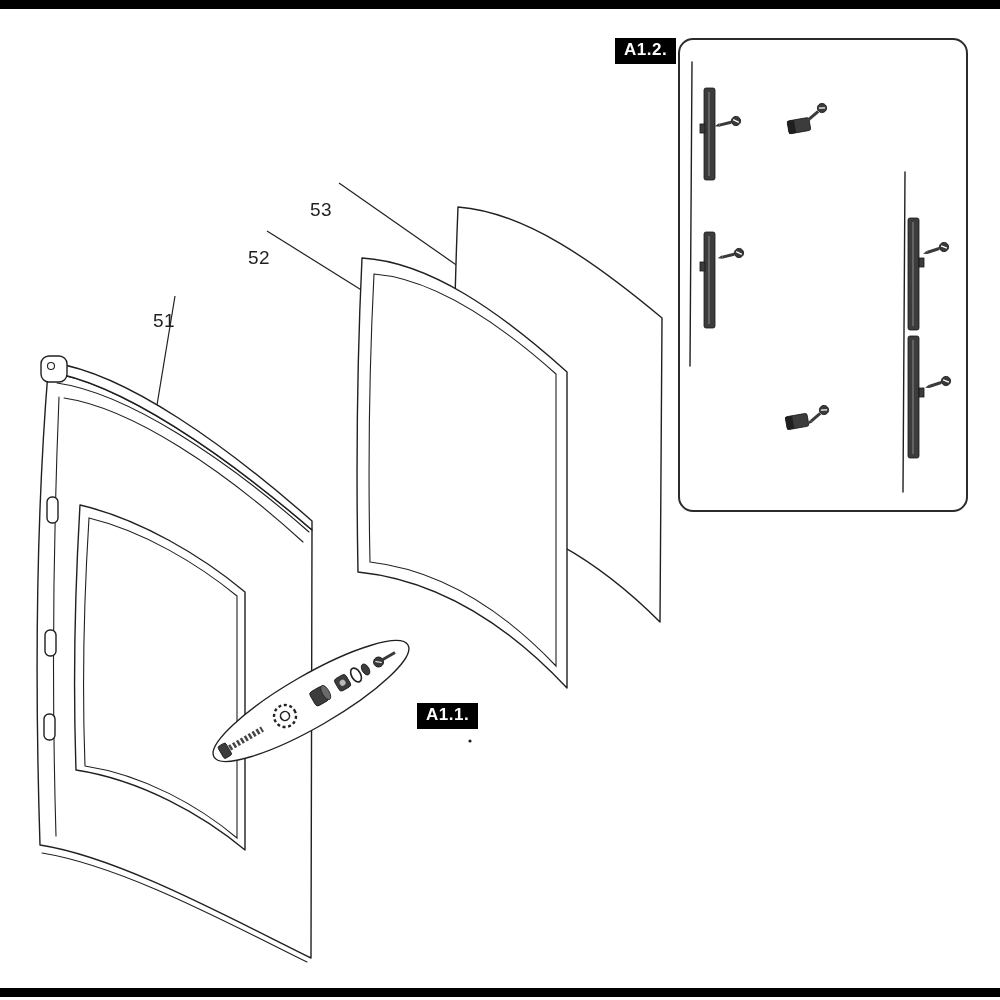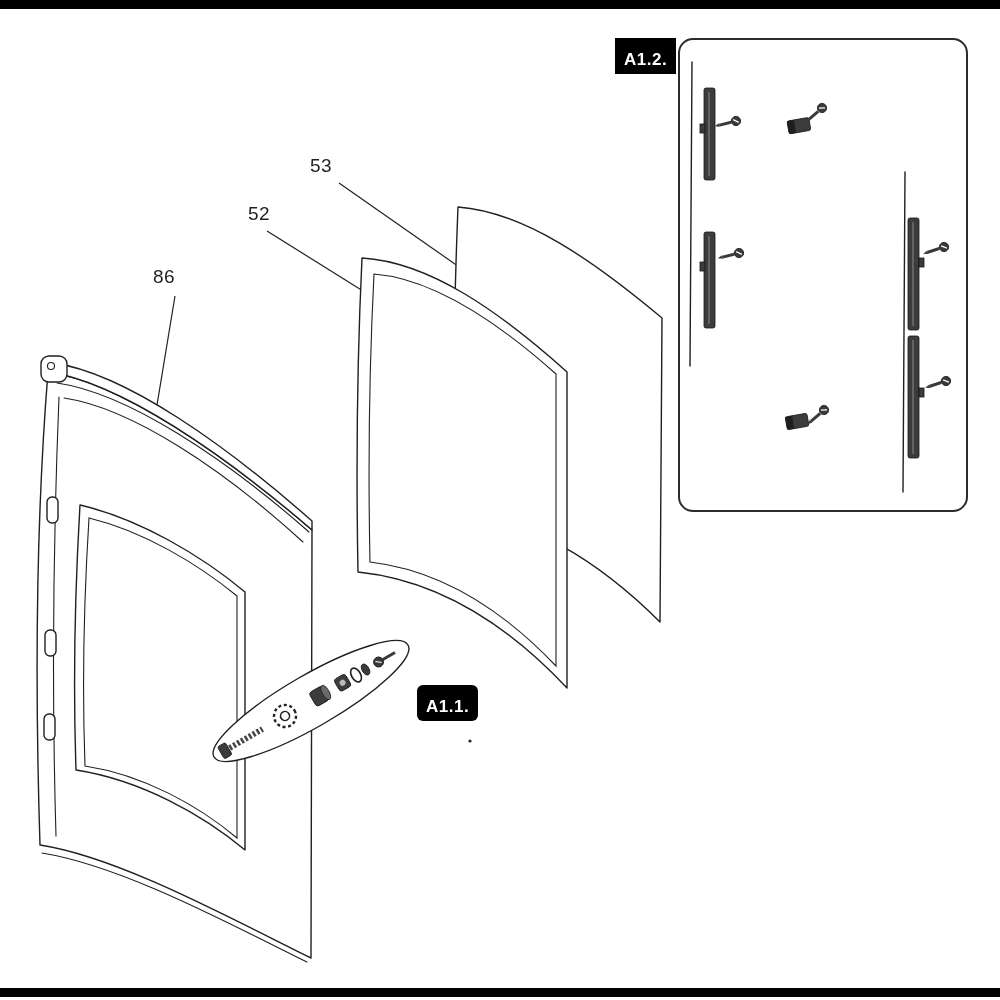--- a/index.html
+++ b/index.html
@@ -25,35 +25,36 @@
   .leader{stroke:var(--line,#231f20);stroke-width:1.2;fill:none;}
   .leader-dot{fill:var(--line,#231f20);}
   .dark{fill:var(--metal,#3c3c3c);stroke:#161616;stroke-width:0.8;}
   .metal-lite{fill:#6a6a6a;stroke:#222222;stroke-width:0.8;}
   .washer{fill:#ffffff;stroke:#222222;stroke-width:1.6;}
 
   .part-label{
     position:absolute;
     font-size:19px;color:var(--line,#231f20);
     letter-spacing:.5px;
+    margin-top:44px;
   }
   .label-51{left:153px;top:266px;}
   .label-52{left:248px;top:203px;}
   .label-53{left:310px;top:155px;}
 
   .callout-tag{
     position:absolute;
     background:var(--callout-bg,#000000);
     color:var(--callout-text,#ffffff);
     font-size:17px;font-weight:bold;
-    padding:12px 9px 4px 9px;
+    padding:2px 9px 4px 9px;
     letter-spacing:.5px;
     z-index:3;
   }
-  .tag-a11{left:417px;top:685px;border-radius:6px;}
+  .tag-a11{left:417px;top:703px;}
   .tag-a12{left:615px;top:38px;}
 </style>
 </head>
 <body>
 
 <div class="page">
 
   <div class="page-rule top"></div>
   <div class="page-rule bottom"></div>
 
@@ -171,20 +172,20 @@
       <g>
         <rect x="908" y="336" width="11" height="122" rx="2" class="dark"></rect>
         <rect x="919" y="388" width="5" height="9" class="dark"></rect>
         <line x1="913" y1="340" x2="913" y2="454" stroke="#8a8a8a" stroke-width="1"></line>
       </g>
       <use href="#screw-shape" transform="translate(944,247) rotate(162)"></use>
       <use href="#screw-shape" transform="translate(946,381) rotate(162)"></use>
     </g>
   </svg>
 
-  <span class="part-label label-51">86</span>
+  <span class="part-label label-51">51</span>
   <span class="part-label label-52">52</span>
   <span class="part-label label-53">53</span>
 
   <span class="callout-tag tag-a11">A1.1.</span>
   <span class="callout-tag tag-a12">A1.2.</span>
 
 </div>
 
 </body></html>

